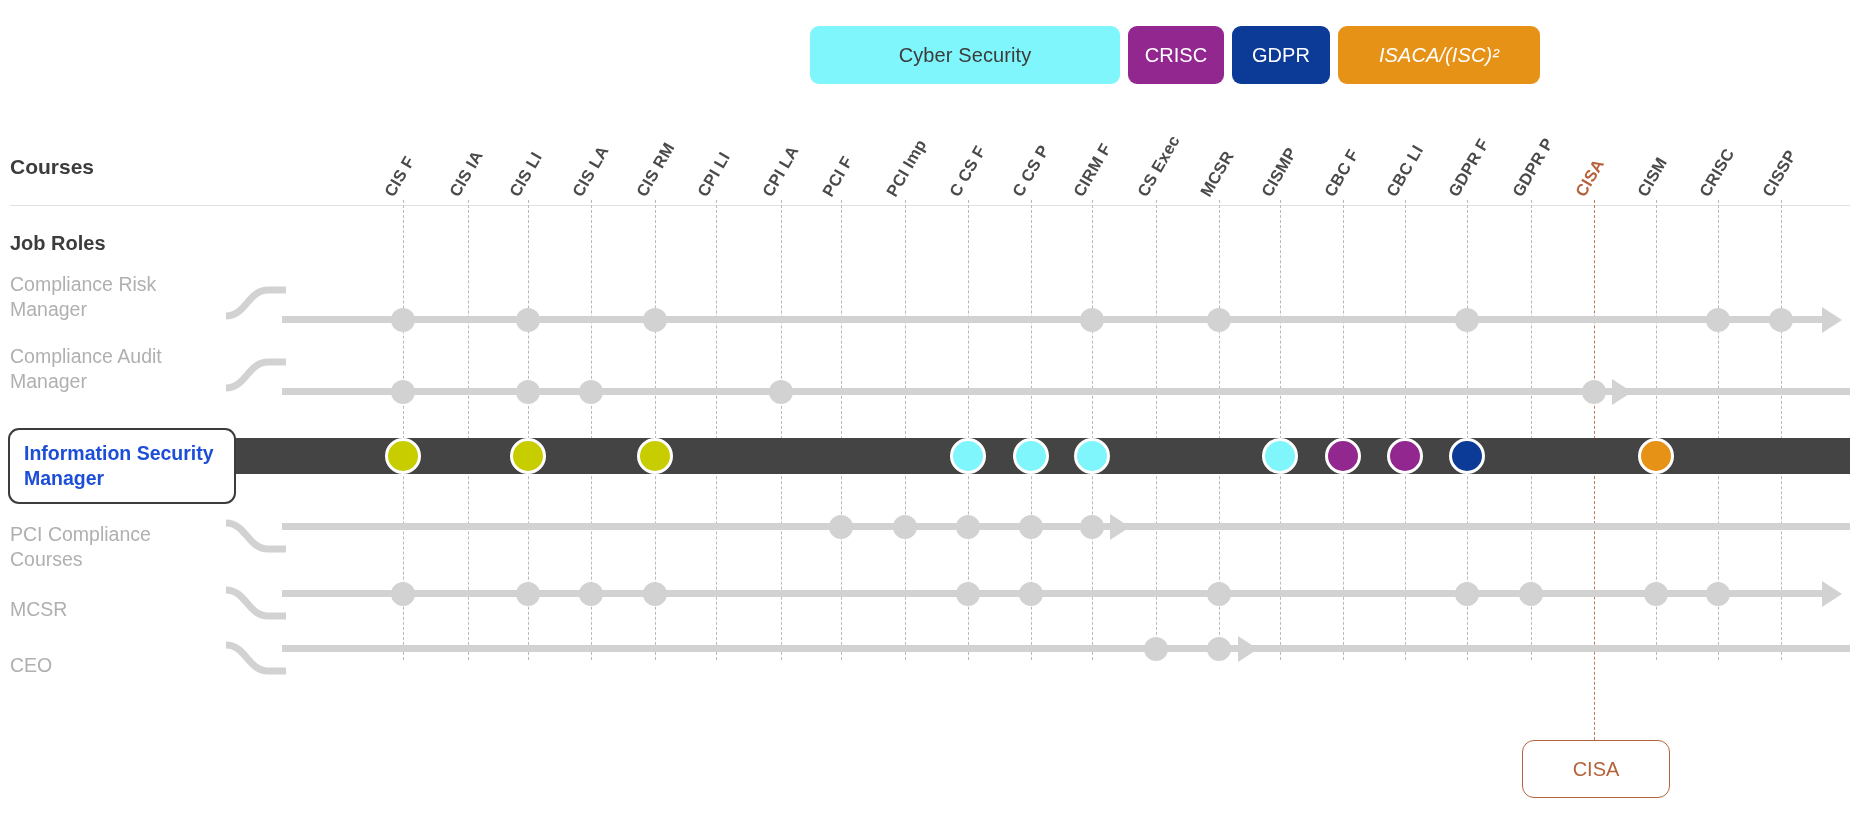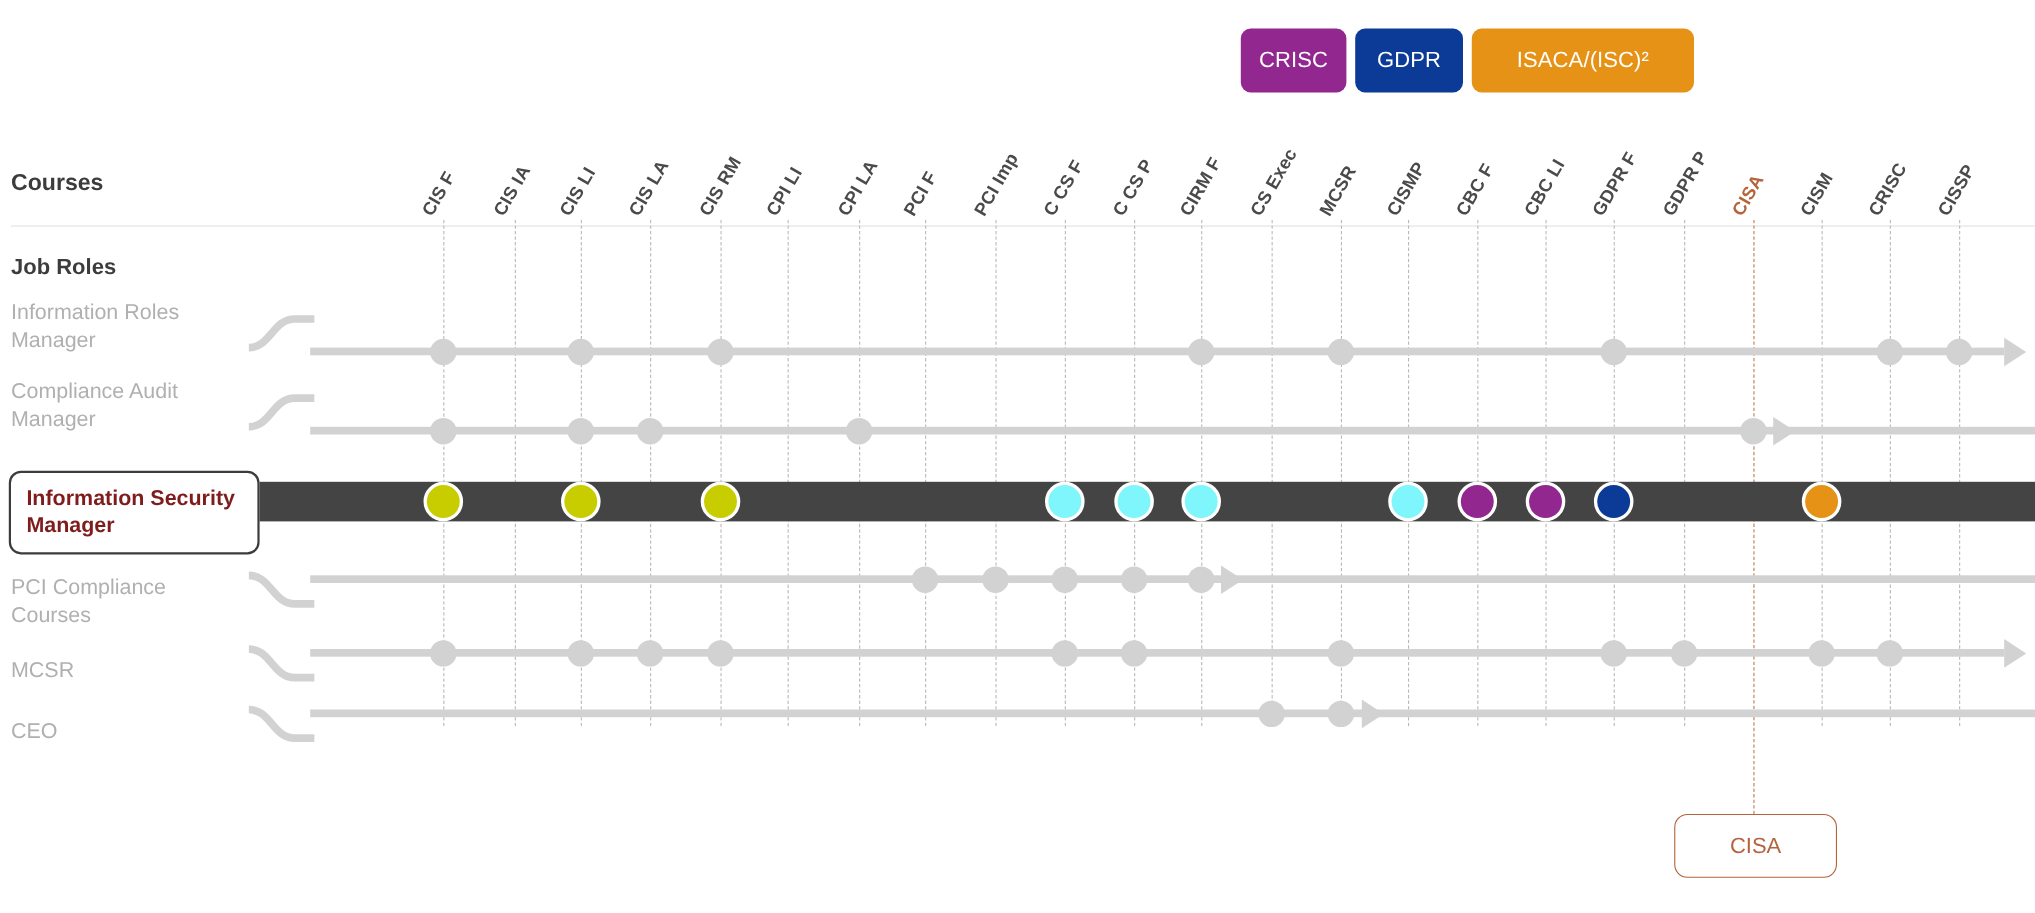--- a/index.html
+++ b/index.html
@@ -104,21 +104,21 @@
   }
   .hl-box{
     position:absolute;left:8px;
     width:228px;
     box-sizing:border-box;
     border:2px solid #3c3c3c;
     border-radius:11px;
     background:#ffffff;
     padding:11px 14px;
     font-size:19.5px;line-height:25px;
-    font-weight:bold;color:#7f1d1d;
+    font-weight:bold;color:#1d4ed8;
     z-index:6;
   }
 
   
   .callout{
     position:absolute;
     box-sizing:border-box;
     border:1.8px solid #b5633c;
     border-radius:12px;
     background:#ffffff;
@@ -127,27 +127,30 @@
     display:flex;align-items:center;justify-content:center;
     z-index:7;
   }
 </style>
 </head>
 <body>
 
 <div id="stage">
 
   <div class="legend" id="legend">
+      <div class="legend-chip" style="left: 810px; width: 310px; background: rgb(127, 246, 251); color: rgb(60, 60, 60);">
+        <span>Cyber Security</span>
+      </div>
       <div class="legend-chip" style="left: 1128px; width: 96px; background: rgb(146, 39, 143); color: rgb(255, 255, 255);">
         <span>CRISC</span>
       </div>
       <div class="legend-chip" style="left: 1232px; width: 98px; background: rgb(11, 59, 150); color: rgb(255, 255, 255);">
         <span>GDPR</span>
       </div>
-      <div class="legend-chip" style="left: 1338px; width: 202px; background: rgb(230, 146, 23); color: rgb(255, 255, 255);">
+      <div class="legend-chip" style="left: 1338px; width: 202px; background: rgb(230, 146, 23); color: rgb(255, 255, 255); font-style: italic;">
         <span>ISACA/(ISC)²</span>
       </div>
     </div>
 
   <div class="courses-title">Courses</div>
   <div class="header-rule"></div>
   <div class="jobroles-title">Job Roles</div>
 
   <div id="col-labels">
       <div class="col-label-wrap" style="left: 397px;">
@@ -242,21 +245,21 @@
       <div class="vguide" style="left: 1467px;"></div>
       <div class="vguide" style="left: 1531px;"></div>
       <div class="vguide accent" style="left: 1594px;"></div>
       <div class="vguide" style="left: 1656px;"></div>
       <div class="vguide" style="left: 1718px;"></div>
       <div class="vguide" style="left: 1781px;"></div>
     </div>
 
   <div id="rows">
       <div class="row" style="top: 0px;">
-        <div class="row-label" style="top: 272px;">Information Roles Manager</div>
+        <div class="row-label" style="top: 272px;">Compliance Risk Manager</div>
         <div class="track-elbow" style="left: 226px; top: 286px;">
           <svg width="60" height="34">
             <path d="M0,30 C20,30 22,4 42,4 L60,4" stroke="#d2d2d2" stroke-width="7" fill="none"></path>
           </svg>
         </div>
         <div class="track" style="left: 282px; top: 316px; width: 1540px;"></div>
         <div class="arrowhead" style="left: 1822px; top: 306.5px;"></div>
         <div class="node" style="left: 391px; top: 307.5px;"></div>
         <div class="node" style="left: 516px; top: 307.5px;"></div>
         <div class="node" style="left: 643px; top: 307.5px;"></div>

